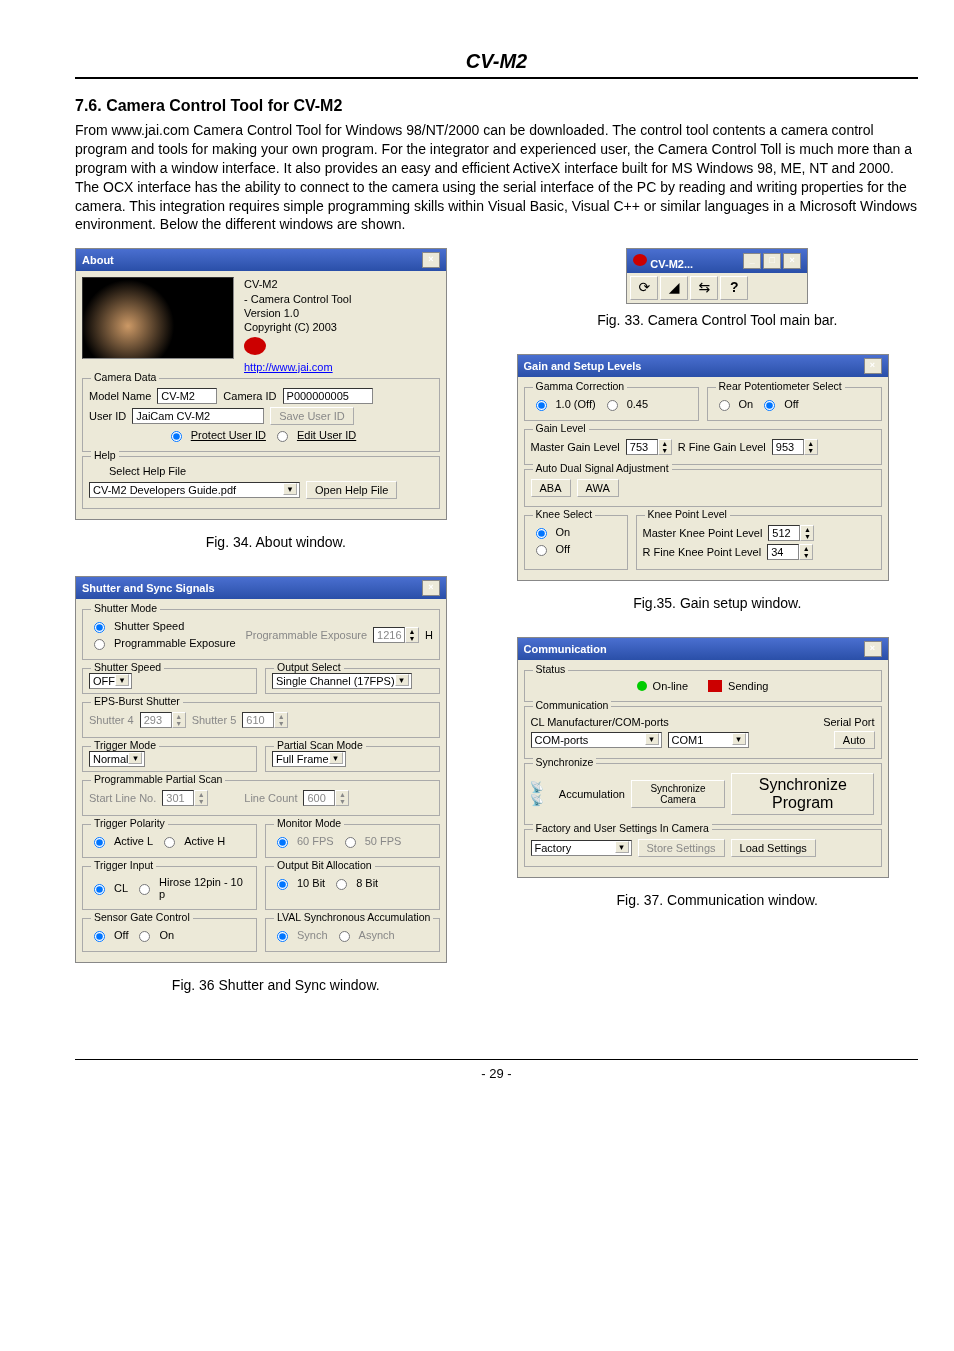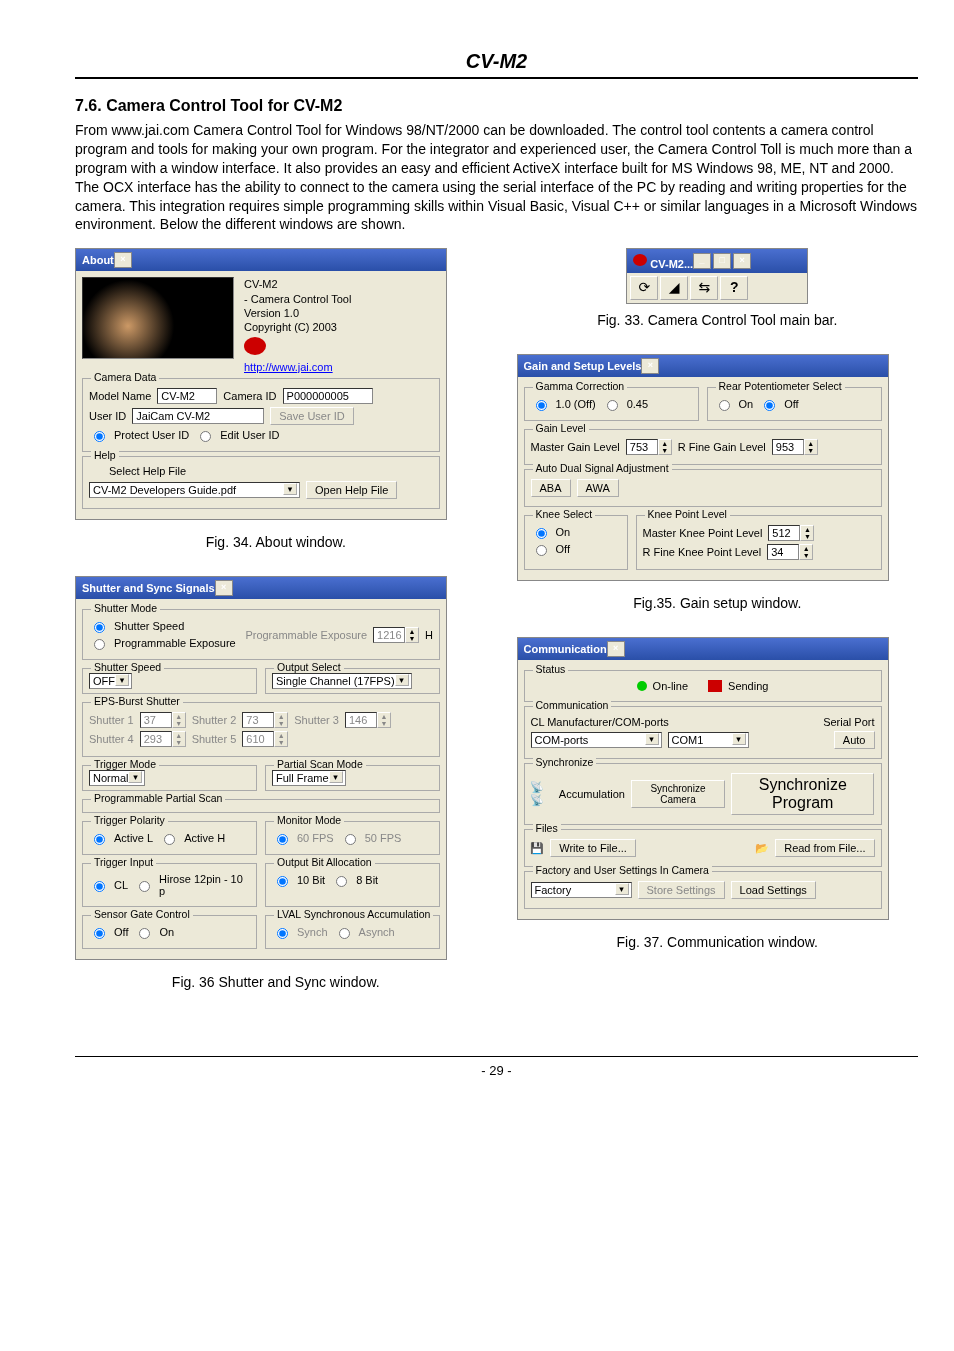--- a/index.html
+++ b/index.html
@@ -48,21 +48,21 @@
   color: #000;
   margin-bottom: 14px;
 }
 .titlebar {
   background: linear-gradient(#4a6fd0,#2a4fa8);
   color: #fff;
   font-weight: bold;
   padding: 3px 6px;
   display: flex;
   align-items: center;
-  justify-content: flex-start;
+  justify-content: space-between;
 }
 .titlebar .buttons { display:flex; gap:2px; }
 .wbtn {
   width: 16px; height: 14px;
   background:#ece9d8; border:1px solid #888;
   font-size:9px; line-height:12px; text-align:center;
 }
 .winbody { padding:6px; }
 .group {
   border:1px solid #aaa;
@@ -190,21 +190,21 @@
               <span>Model Name</span>
               <span class="txtinput" style="width:60px">CV-M2</span>
               <span>Camera ID</span>
               <span class="txtinput" style="width:90px">P000000005</span>
             </div>
             <div class="row">
               <span>User ID</span>
               <span class="txtinput" style="width:132px">JaiCam CV-M2</span>
               <button class="btn disabled">Save User ID</button>
             </div>
-            <div class="row" style="">
+            <div class="row" style="justify-content:center;text-decoration:underline;">
               <input type="radio" class="radio" checked="" style="">
               <span>Protect User ID</span>
               <input type="radio" class="radio" style="">
               <span>Edit User ID</span>
             </div>
           </div>
           <div class="group">
             <div class="group-title">Help</div>
             <div style="margin:2px 0 4px 20px">Select Help File</div>
             <div class="row">
@@ -249,57 +249,52 @@
           </div>
           <div class="row2">
             <div class="group"><div class="group-title">Shutter Speed</div>
               <span class="combo" style="width:120px">OFF</span></div>
             <div class="group"><div class="group-title">Output Select</div>
               <span class="combo" style="width:140px">Single Channel (17FPS)</span></div>
           </div>
           <div class="group">
             <div class="group-title">EPS-Burst Shutter</div>
             <div class="row disabled-text">
-              <span>Shutter 1</span>
-                <span class="spin">
-                  <span class="txtinput">37</span>
-                  <span class="arrows">▲<br>▼</span>
-                </span>
-              <span>Shutter 2</span>
-                <span class="spin">
-                  <span class="txtinput">73</span>
-                  <span class="arrows">▲<br>▼</span>
-                </span>
-              <span>Shutter 3</span>
-                <span class="spin">
-                  <span class="txtinput">146</span>
-                  <span class="arrows">▲<br>▼</span>
-                </span>
-            </div>
-            <div class="row disabled-text">
               <span>Shutter 4</span>
                 <span class="spin">
                   <span class="txtinput">293</span>
                   <span class="arrows">▲<br>▼</span>
                 </span>
               <span>Shutter 5</span>
                 <span class="spin">
                   <span class="txtinput">610</span>
                   <span class="arrows">▲<br>▼</span>
                 </span>
             </div>
           </div>
           <div class="row2">
             <div class="group"><div class="group-title">Trigger Mode</div>
               <span class="combo" style="width:120px">Normal</span></div>
             <div class="group"><div class="group-title">Partial Scan Mode</div>
               <span class="combo" style="width:140px">Full Frame</span></div>
           </div>
           <div class="group">
             <div class="group-title">Programmable Partial Scan</div>
+            <div class="row disabled-text">
+              <span>Start Line No.</span>
+              <span class="spin">
+                  <span class="txtinput">301</span>
+                  <span class="arrows">▲<br>▼</span>
+                </span>
+              <span style="margin-left:30px">Line Count</span>
+              <span class="spin">
+                  <span class="txtinput">600</span>
+                  <span class="arrows">▲<br>▼</span>
+                </span>
+            </div>
           </div>
           <div class="row2">
             <div class="group">
                 <div class="group-title">Trigger Polarity</div>
               <div class="row">
                   <input type="radio" class="radio" checked="" style="">
                   <span>Active L</span>
               <input type="radio" class="radio" style="">
                   <span>Active H</span>
                 </div>
@@ -496,29 +491,20 @@
           <div class="group">
               <div class="group-title">Synchronize</div>
             <div class="row">
               <span>📡📡</span>
               <span>Accumulation</span>
               <button class="btn" style="font-size:10px">Synchronize Camera</button>
               <button class="btn" style="font-size:16px">Synchronize Program</button>
             </div>
             </div>
           <div class="group">
-              <div class="group-title">Files</div>
-            <div class="row">
-              <span>💾</span>
-              <button class="btn">Write to File...</button>
-              <span style="margin-left:auto">📂</span>
-              <button class="btn">Read from File...</button>
-            </div>
-            </div>
-          <div class="group">
               <div class="group-title">Factory and User Settings In Camera</div>
             <div class="row">
               <span class="combo" style="width:80px">Factory</span>
               <button class="btn disabled">Store Settings</button>
               <button class="btn">Load Settings</button>
             </div>
             </div>
         </div>
       </div>
       <div class="caption">Fig. 37. Communication window.</div>

